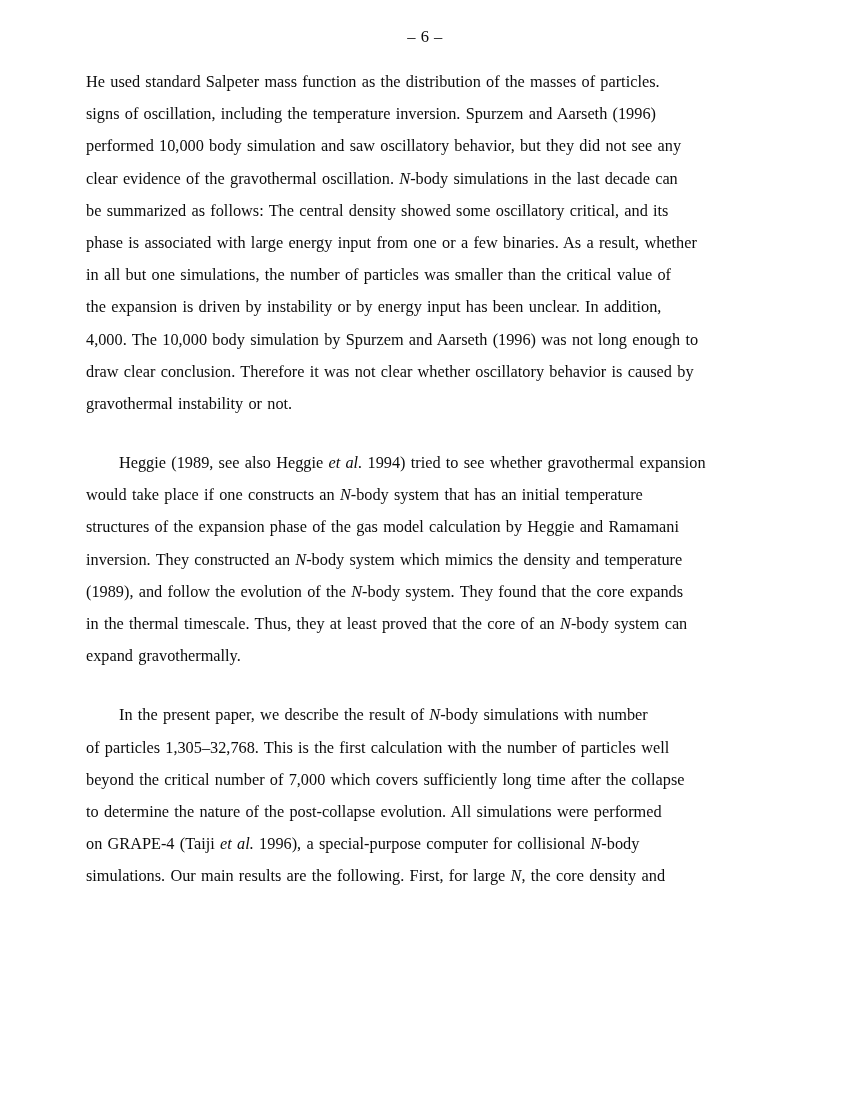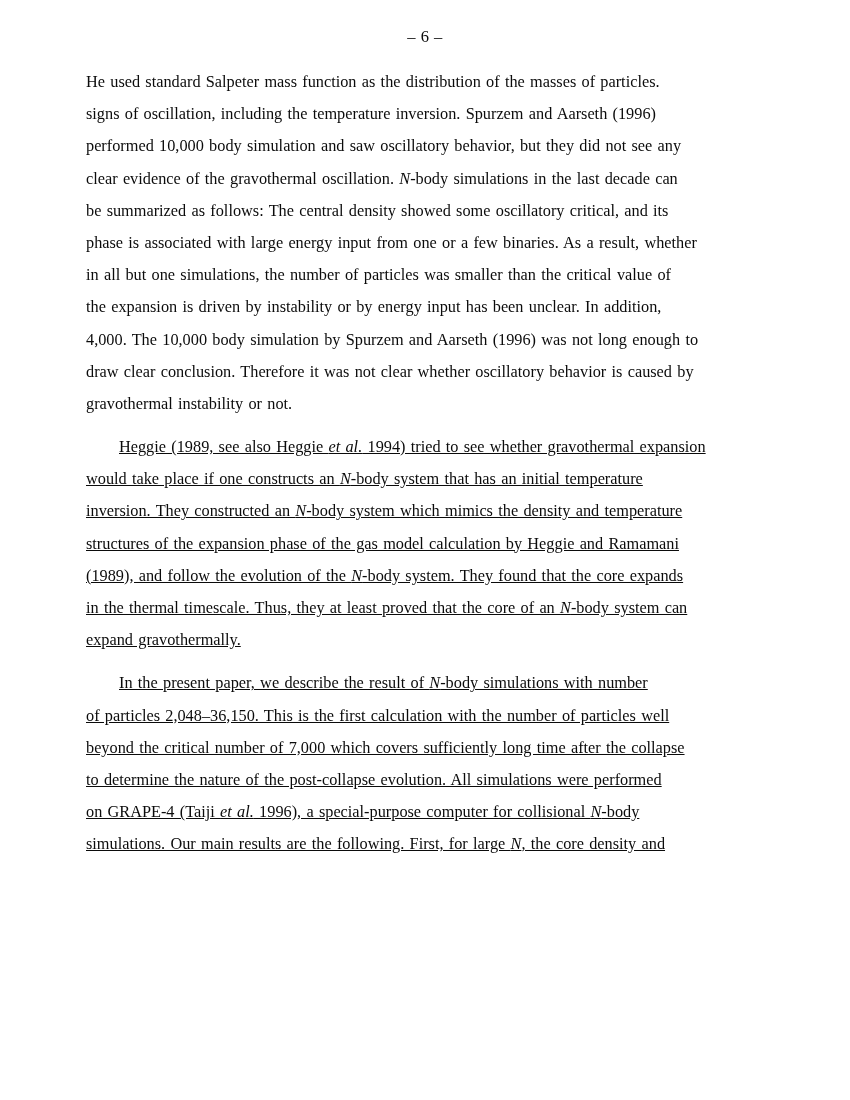--- a/index.html
+++ b/index.html
@@ -26,22 +26,21 @@
     font-size: 16.5px;
     letter-spacing: 0.5px;
   }
   .content {
     position: absolute;
     top: 66px;
     left: 86px;
     width: 680px;
   }
   .paragraph + .paragraph {
-    margin-top: 11px;
-    text-decoration: underline;
+    margin-top: 27px;
   }
   .line {
     height: 32.2px;
     line-height: 32.2px;
     white-space: nowrap;
     word-spacing: 1.2px;
   }
   .paragraph.indent .line:first-child {
     padding-left: 33px;
   }
@@ -64,28 +63,28 @@
         <div class="line">phase is associated with large energy input from one or a few binaries. As a result, whether</div>
         <div class="line">in all but one simulations, the number of particles was smaller than the critical value of</div>
         <div class="line">the expansion is driven by instability or by energy input has been unclear.  In addition,</div>
         <div class="line">4,000. The 10,000 body simulation by Spurzem and Aarseth (1996) was not long enough to</div>
         <div class="line">draw clear conclusion.  Therefore it was not clear whether oscillatory behavior is caused by</div>
         <div class="line">gravothermal instability or not.</div>
       </div>
       <div class="paragraph indent">
         <div class="line">Heggie (1989, see also Heggie <span class="it">et al.</span> 1994) tried to see whether gravothermal expansion</div>
         <div class="line">would take place if one constructs an <span class="it">N</span>-body system that has an initial temperature</div>
+        <div class="line">structures of the expansion phase of the gas model calculation by Heggie and Ramamani</div>
         <div class="line">inversion.  They constructed an <span class="it">N</span>-body system which mimics the density and temperature</div>
-        <div class="line">structures of the expansion phase of the gas model calculation by Heggie and Ramamani</div>
         <div class="line">(1989), and follow the evolution of the <span class="it">N</span>-body system.  They found that the core expands</div>
         <div class="line">in the thermal timescale. Thus, they at least proved that the core of an <span class="it">N</span>-body system can</div>
         <div class="line">expand gravothermally.</div>
       </div>
       <div class="paragraph indent">
         <div class="line">In the present paper, we describe the result of <span class="it">N</span>-body simulations with number</div>
-        <div class="line">of particles 2,048–36,150.  This is the first calculation with the number of particles well</div>
+        <div class="line">of particles 1,305–32,768.  This is the first calculation with the number of particles well</div>
         <div class="line">beyond the critical number of 7,000 which covers sufficiently long time after the collapse</div>
         <div class="line">to determine the nature of the post-collapse evolution.  All simulations were performed</div>
         <div class="line">on GRAPE-4 (Taiji <span class="it">et al.</span> 1996), a special-purpose computer for collisional <span class="it">N</span>-body</div>
         <div class="line">simulations.  Our main results are the following.  First, for large <span class="it">N</span>, the core density and</div>
       </div>
     </div>
 </div>
 
 </body></html>

